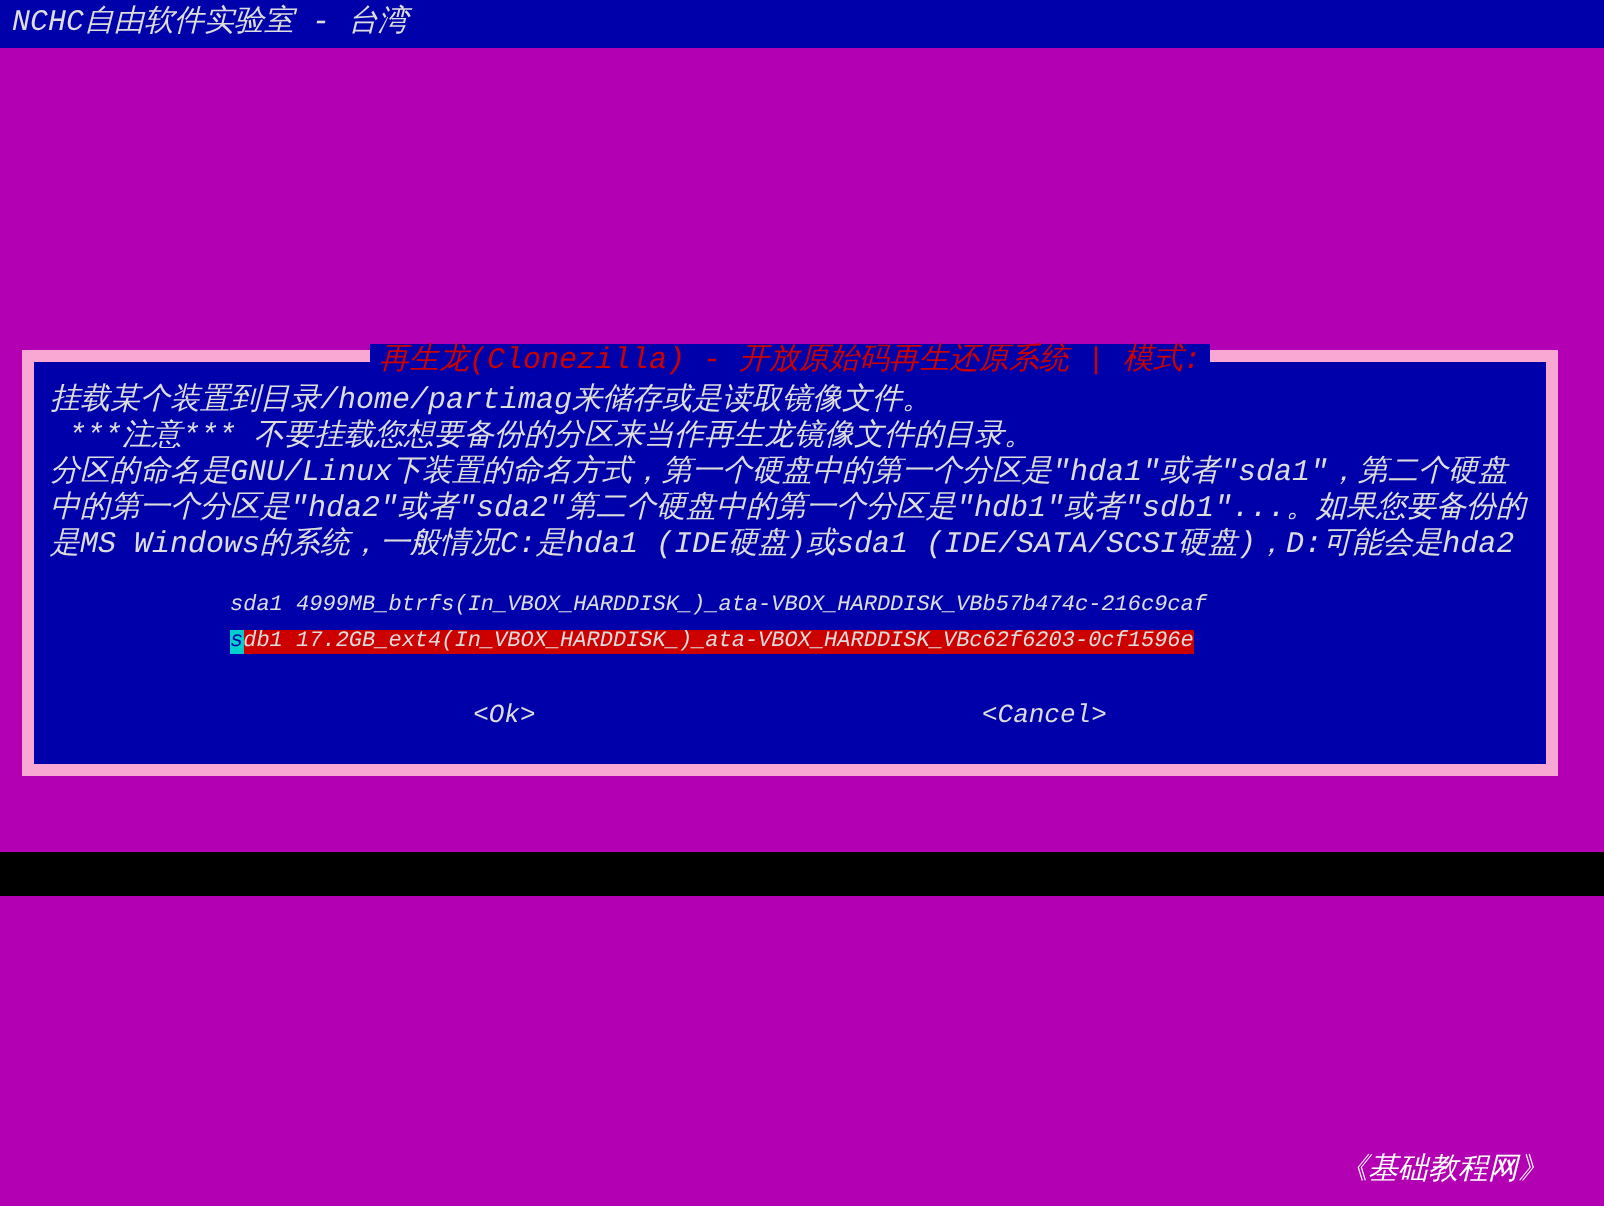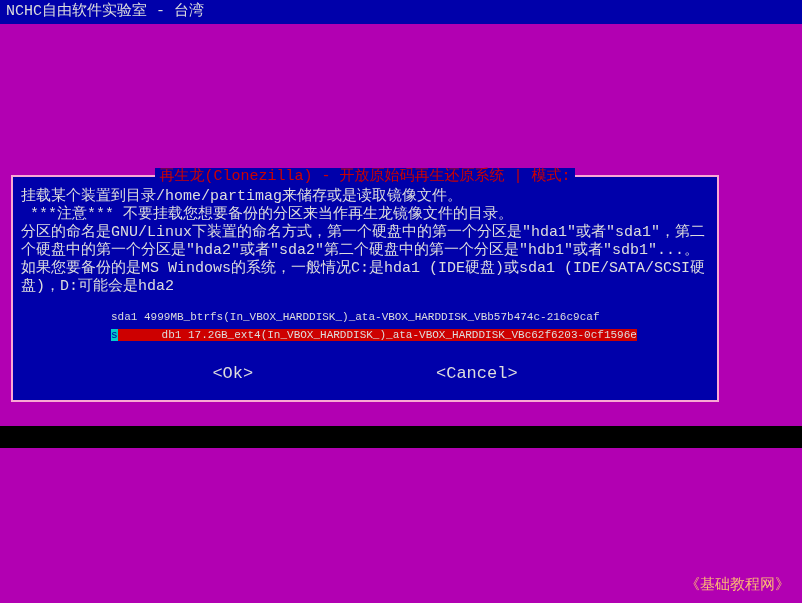--- a/index.html
+++ b/index.html
@@ -1,18 +1,19 @@
 <!DOCTYPE html>
 <html><head>
   <meta charset="utf-8">
   <style>
     * {
       margin: 0;
       padding: 0;
       box-sizing: border-box;
+      font-style: italic;
     }
     body {
       width: 802px;
       height: 603px;
       background-color: #b200b2;
       font-family: "Courier New", "SimSun", monospace;
       font-size: 15px;
       line-height: 1.2;
       overflow: hidden;
       position: relative;
@@ -20,23 +21,23 @@
     .title-bar {
       background-color: #0000aa;
       color: #dddddd;
       padding: 3px 6px;
       font-size: 15px;
     }
     .dialog-container {
       position: absolute;
       left: 11px;
       top: 175px;
-      width: 708px;
+      width: 768px;
       background-color: #0000aa;
-      border: 2px solid #f9a8d4;
+      border: 6px solid #f9a8d4;
       padding: 2px 8px 6px 8px;
     }
     .dialog-title {
       color: #cd0000;
       text-align: center;
       margin-top: -11px;
       margin-bottom: 2px;
       font-size: 15px;
     }
     .dialog-title-inner {
@@ -64,45 +65,44 @@
     .partition-item.selected {
       display: inline;
     }
     .partition-item.selected .cursor-char {
       background-color: #00cdcd;
       color: #0000aa;
     }
     .partition-item.selected .selected-text {
       background-color: #cd0000;
       color: #dddddd;
-      padding-left: 44px;
     }
     .button-row {
       display: flex;
       justify-content: space-around;
       color: #dddddd;
       padding: 0 100px 10px 100px;
-      font-size: 17px;
+      font-size: 13px;
     }
     .dialog-button {
       cursor: pointer;
     }
     .bottom-black-bar {
       position: absolute;
       left: 0;
       bottom: 155px;
       width: 802px;
       height: 22px;
       background-color: #000000;
     }
     .corner-watermark {
       position: absolute;
-      right: 12px;
+      right: 28px;
       bottom: 8px;
-      color: #fdba74;
+      color: #ffffff;
       font-size: 15px;
     }
   </style>
 </head>
 <body>
 
 <div class="title-bar">NCHC自由软件实验室 - 台湾</div>
 
 <div class="dialog-container">
   <div class="dialog-title">

